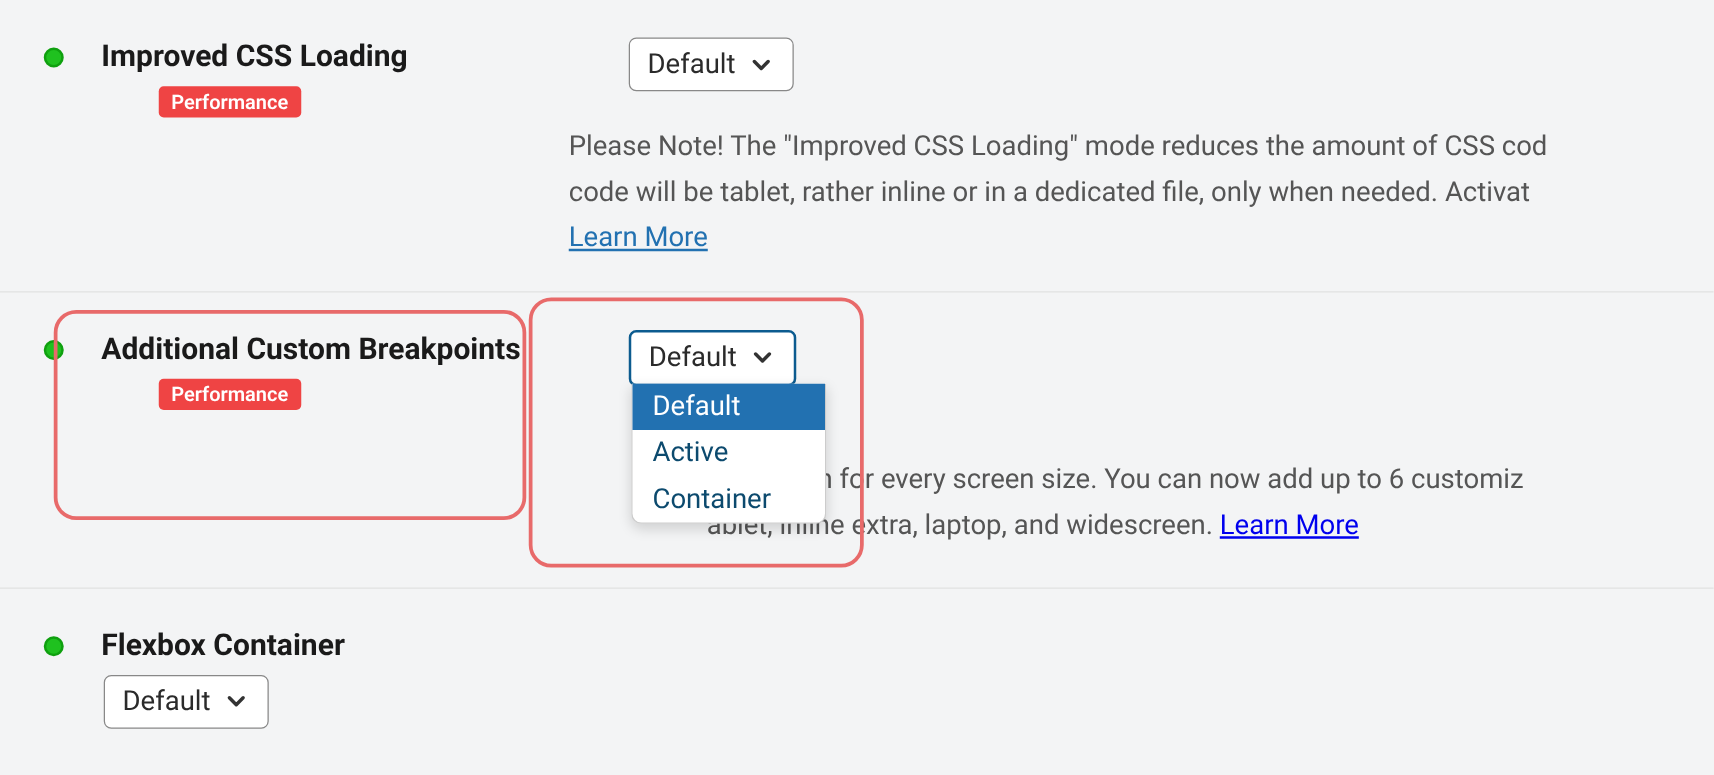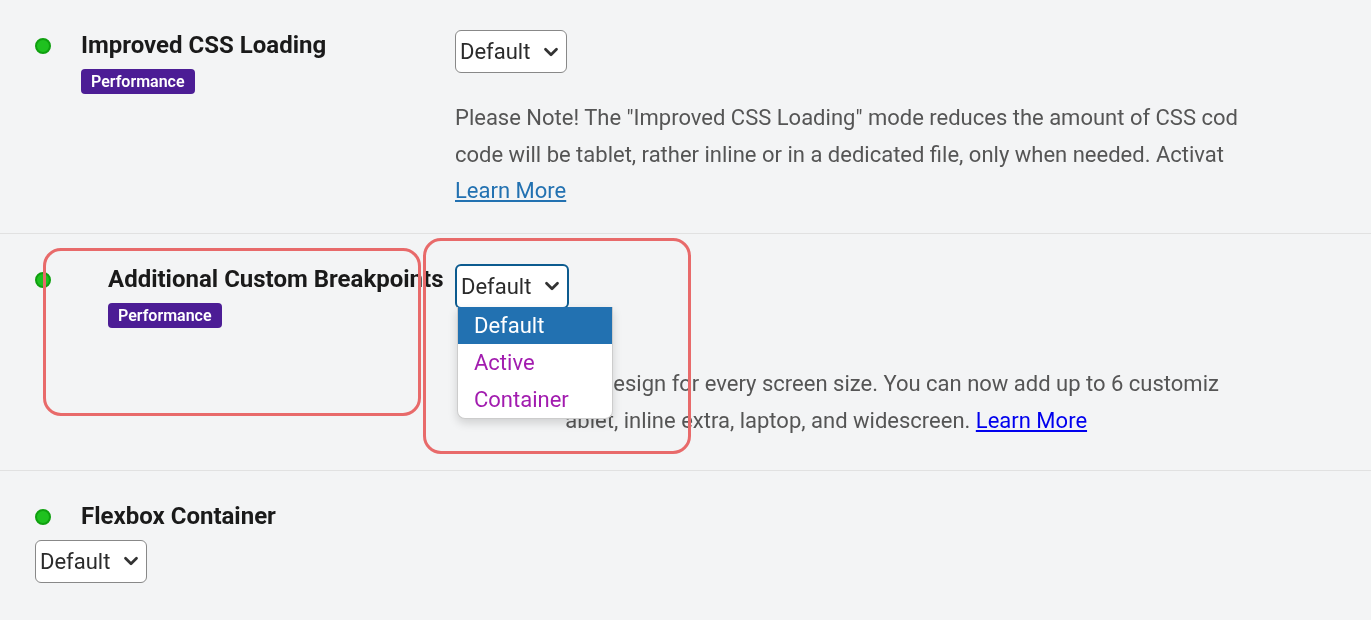--- a/index.html
+++ b/index.html
@@ -42,38 +42,40 @@
   .label-block { flex: 1; }
   .setting-title {
     font-size: 24px;
     font-weight: 700;
     color: #1a1a1a;
     line-height: 1.3;
     margin-bottom: 8px;
   }
   .tag {
     display: inline-block;
-    background: #4c1d95;
+    background: #ef4444;
     color: #fff;
     font-size: 16px;
     font-weight: 600;
     padding: 3px 10px;
     border-radius: 4px;
+    margin-left: 46px;
   }
   .select-wrap {
     display: inline-flex;
     align-items: center;
     background: #fff;
     border: 1px solid #888;
     border-radius: 6px;
-    padding: 8px 4px;
+    padding: 8px 14px;
     font-size: 22px;
     color: #2b2b2b;
     cursor: pointer;
     position: relative;
+    margin-left: 48px;
   }
   .select-wrap.open {
     border: 2px solid #0c5b8f;
   }
   .chevron {
     margin-left: 10px;
   }
   .chevron svg { display: block; }
   .dropdown-list {
     position: absolute;
@@ -83,21 +85,21 @@
     background: #fff;
     border: 1px solid #ccc;
     border-top: none;
     border-radius: 0 0 8px 8px;
     box-shadow: 0 4px 10px rgba(0,0,0,0.15);
     z-index: 10;
   }
   .dropdown-option {
     padding: 6px 16px;
     font-size: 22px;
-    color: #a21caf;
+    color: #0c4a6e;
     cursor: pointer;
   }
   .dropdown-option.selected {
     background: #2271b1;
     color: #fff;
   }
   .description {
     font-size: 22px;
     color: #555;
     line-height: 1.7;
@@ -124,21 +126,21 @@
     top: -16px;
     width: 378px;
     height: 168px;
   }
   .hl-right {
     left: -32px;
     top: -26px;
     width: 268px;
     height: 216px;
   }
-  .row2 .left-col, .row2 .right-col { position: relative; gap: 27px; }
+  .row2 .left-col, .row2 .right-col { position: relative; }
   .desc-row2 {
     padding-left: 0;
     margin-top: 56px;
     color: #555;
     font-size: 22px;
     line-height: 1.7;
     white-space: nowrap;
   }
 </style>
 </head>

